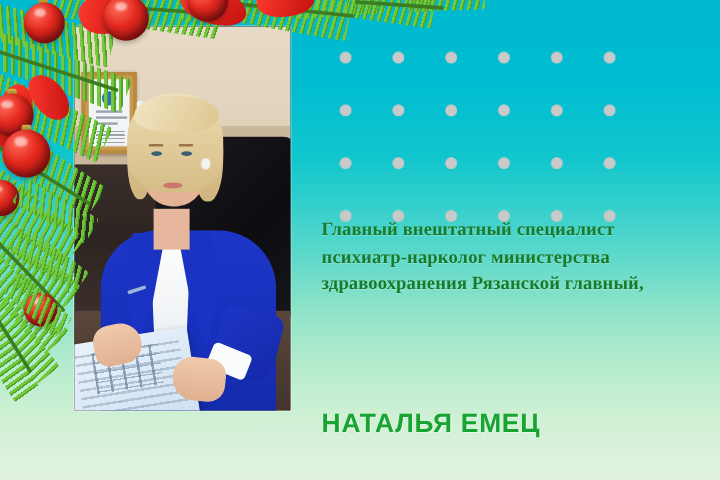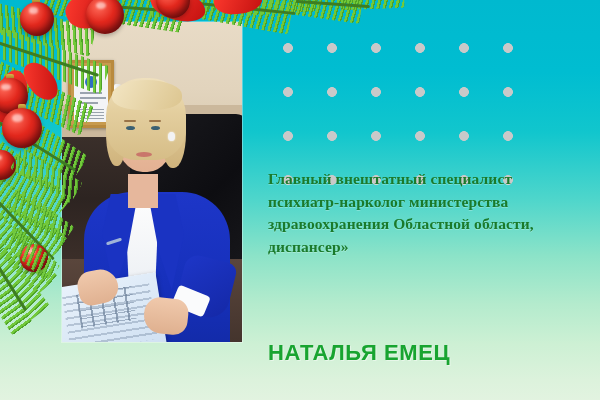--- a/index.html
+++ b/index.html
@@ -268,21 +268,21 @@
   .ribbon {
     position:absolute;
     background:linear-gradient(120deg,#ff3b2f,#c2100f);
     border-radius:40% 60% 45% 55%;
   }
 
   
   .desc {
     position:absolute;
     left:268px;
-    top:168px;
+    top:181px;
     width:300px;
     color:#1a7a2b;
     font-family:"Liberation Serif", serif;
     font-weight:700;
     font-size:15.5px;
     line-height:22.6px;
     text-align:justify;
     text-shadow: 0 1px 0 rgba(255,255,255,0.25);
     letter-spacing:0.1px;
   }
@@ -412,19 +412,18 @@
     <div class="bauble" style="left:20px; top:244px; width:28px; height:28px;"></div>
 
     <div class="needle-fan" style="left:16px; top:146px; --w:70px; --h:24px; --ang:66deg; --rot:30deg; opacity:.95;"></div>
     <div class="needle-fan" style="left:14px; top:186px; --w:66px; --h:24px; --ang:68deg; --rot:36deg; opacity:.95;"></div>
     <div class="needle-fan" style="left:10px; top:224px; --w:58px; --h:22px; --ang:70deg; --rot:42deg; opacity:.95;"></div>
   </div>
 
   <div class="desc">
     <span class="l">Главный  внештатный  специалист</span>
     <span class="l">психиатр-нарколог  министерства</span>
-    <span class="l">здравоохранения   Областной области,</span>
-    <span class="l">диспансер»</span>
+    <span class="l">здравоохранения   Рязанской главный,</span>
   </div>
 
   <div class="name">НАТАЛЬЯ ЕМЕЦ</div>
 
 </div>
 
 </body></html>

